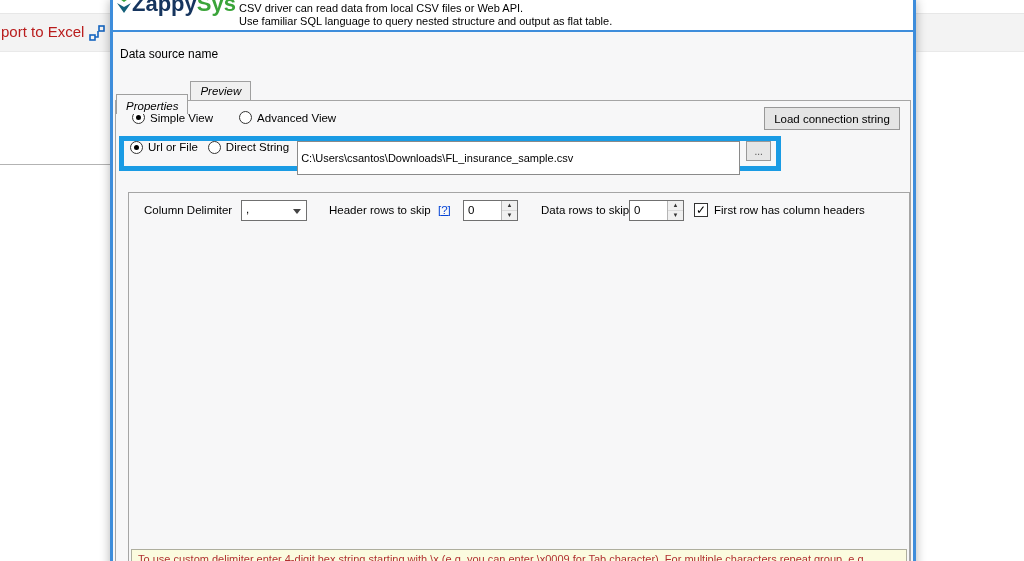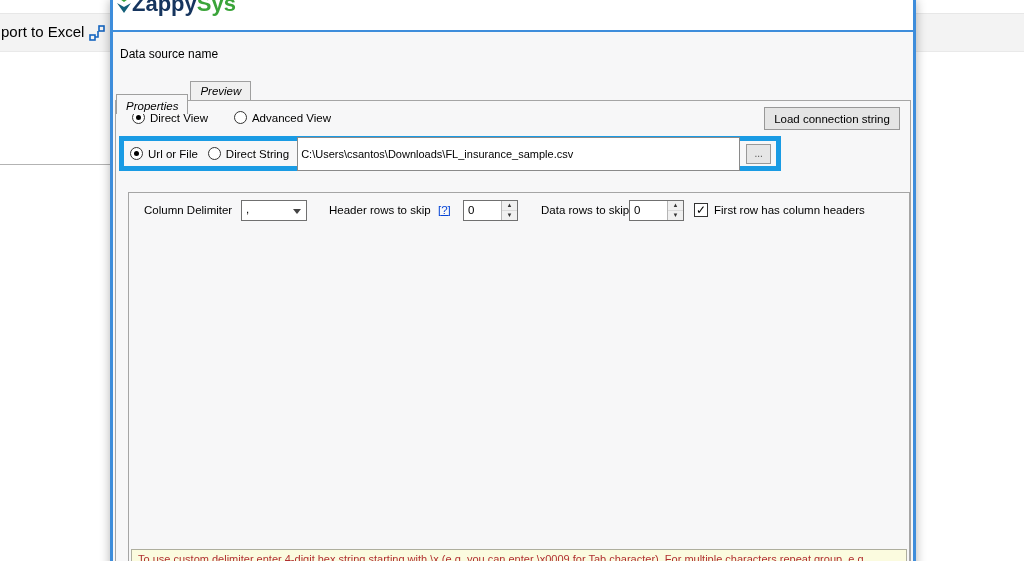--- a/index.html
+++ b/index.html
@@ -2,21 +2,21 @@
 <html><head>
 <meta charset="utf-8">
 <style>
   * { margin:0; padding:0; box-sizing:border-box; }
   html,body { width:1024px; height:561px; overflow:hidden; background:#fff;
               font-family:"Liberation Sans", sans-serif; }
 
   
   .bg-band { position:absolute; left:0; top:13px; width:1024px; height:39px;
              background:#f3f3f3; border-top:1px solid #e7e7e7; border-bottom:1px solid #e9e9e9; }
-  .bg-toolbar-text { position:absolute; left:1px; top:9px; font-size:15px; color:#000000;text-align:center; }
+  .bg-toolbar-text { position:absolute; left:1px; top:9px; font-size:15px; color:#b91c1c;text-align:center; }
   .bg-flow-icon { position:absolute; left:88px; top:10px; width:18px; height:18px; }
   .left-divider { position:absolute; left:0; top:164px; width:111px; height:1px; background:#b3b3b3; }
 
   
   .dialog { position:absolute; left:110px; top:0; width:806px; height:575px;
             background:#f7f7f8; border-left:3px solid #3e8ddb; border-right:3px solid #3e8ddb;
             box-shadow:0 0 10px rgba(0,0,0,0.30); }
   .dlg-header { position:absolute; left:0; top:0; width:800px; height:32px; background:#fff;
                 border-bottom:2px solid #3e8ddb; overflow:hidden; }
   .logo-icon { position:absolute; left:3px; top:-7px; }
@@ -45,21 +45,21 @@
            display:inline-block; position:relative; margin-right:5px; flex:none; }
   .radio.on::after { content:""; position:absolute; left:3px; top:3px; width:5px; height:5px;
                      border-radius:50%; background:#000; }
   .view-row .gap { width:26px; }
   .load-btn { position:absolute; left:651px; top:107px; width:136px; height:23px;
               background:#e5e5e5; border:1px solid #989898; font-size:11.5px; color:#000;
               font-family:"Liberation Sans", sans-serif; }
 
   
   .hl-box { position:absolute; left:6px; top:136px; width:662px; height:35px;
-            border:5px solid #1a9be4; background:#f7f7f8; display:flex; align-items:center; }
+            border:5px solid #1a9be4; background:#f7f7f8; display:flex; }
   .hl-box .lbl { font-size:11.5px; white-space:nowrap; }
   .hl-box .radio { margin-left:6px; }
   .path-input { width:443px; height:20px; border:1px solid #8a8a8a; background:#fff; font-size:11px;
                 padding:16px 3px; margin-left:8px; font-family:"Liberation Sans", sans-serif; }
   .browse-btn { width:25px; height:20px; margin-left:6px; background:#e6e6e6; border:1px solid #999;
                 font-size:10px; color:#555; font-family:"Liberation Sans", sans-serif; }
 
   
   .sub-tabs { position:absolute; left:15px; top:174px; display:flex; align-items:flex-end; z-index:2; }
   .stab { font-size:11px; padding:2px 6px 1px 6px; border:1px solid #9f9f9f; border-bottom:none;
@@ -116,33 +116,37 @@
 <div class="dialog">
 
   <div class="dlg-header">
     <span class="logo-icon">
       <svg width="16" height="26" viewBox="0 0 16 26">
         <polygon points="1,4 8,0 15,4 8,9" fill="#3aa439"></polygon>
         <polygon points="1,10 8,14 15,10 8,20" fill="#15607a"></polygon>
       </svg>
     </span>
     <span class="logo-text"><span class="logo-zappy">Zappy</span><span class="logo-sys">Sys</span></span>
+    <div class="dlg-desc">
+      <div>CSV driver can read data from local CSV files or Web API.</div>
+      <div>Use familiar SQL language to query nested structure and output as flat table.</div>
+    </div>
   </div>
 
   <label class="dsn-label">Data source name</label>
 
   <div class="main-tabs">
     <div class="tab selected">Properties</div>
     <div class="tab">Preview</div>
   </div>
   <div class="tab-panel"></div>
 
   <div class="view-row">
     <span class="radio on"></span>
-    <span>Direct View</span>
+    <span>Simple View</span>
     <span class="gap"></span>
     <span class="radio"></span>
     <span>Advanced View</span>
   </div>
   <button class="load-btn">Load connection string</button>
 
   <div class="hl-box">
     <span class="radio on"></span>
     <span class="lbl">Url or File</span>
     <span class="radio" style="margin-left:10px;"></span>

